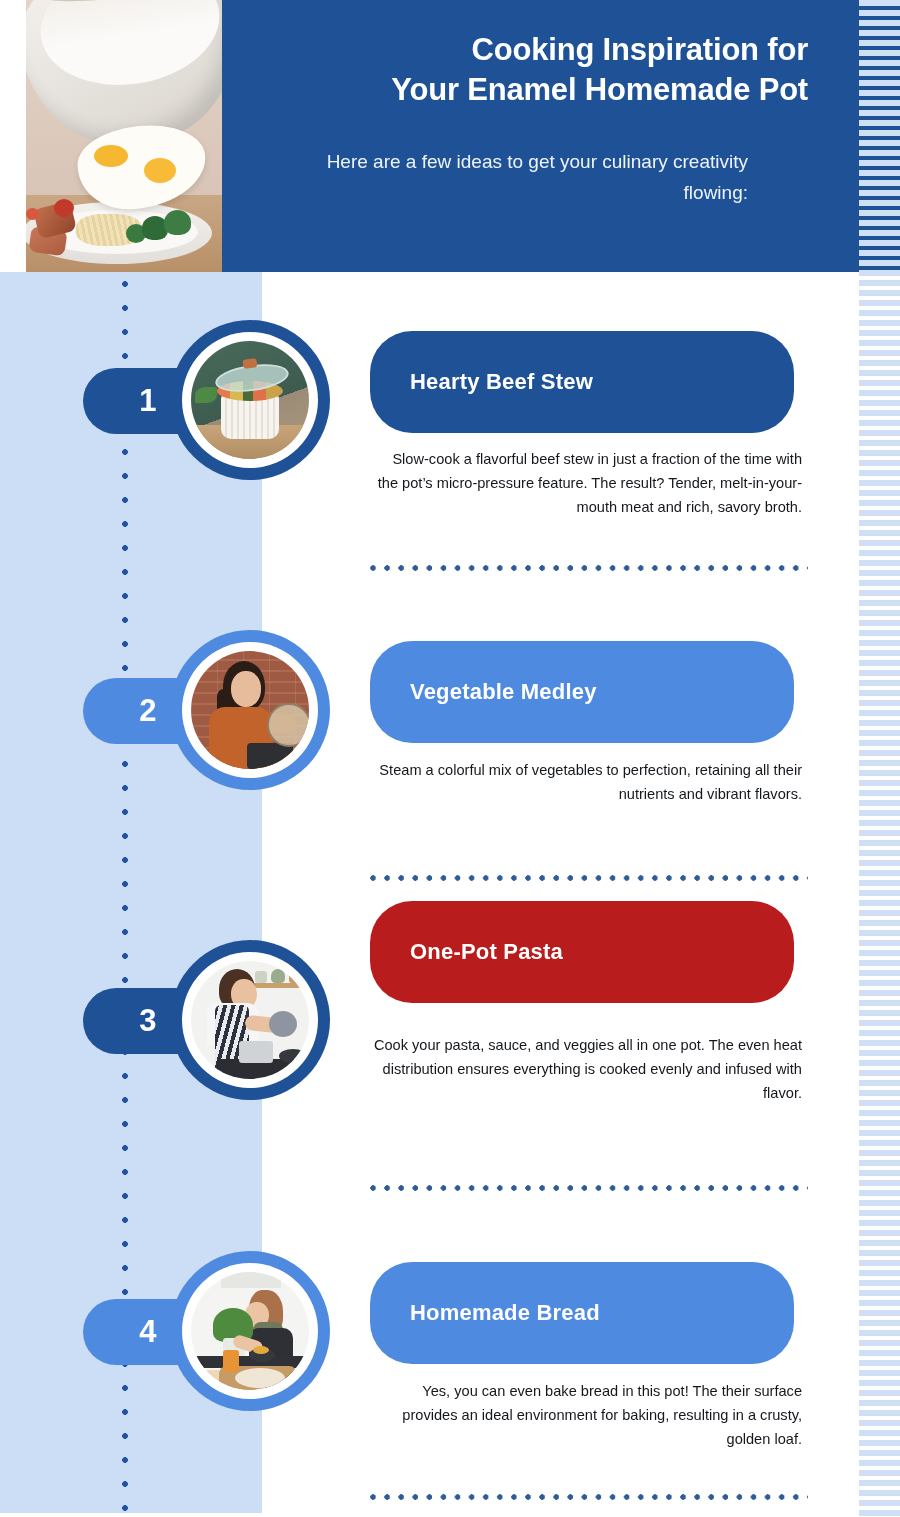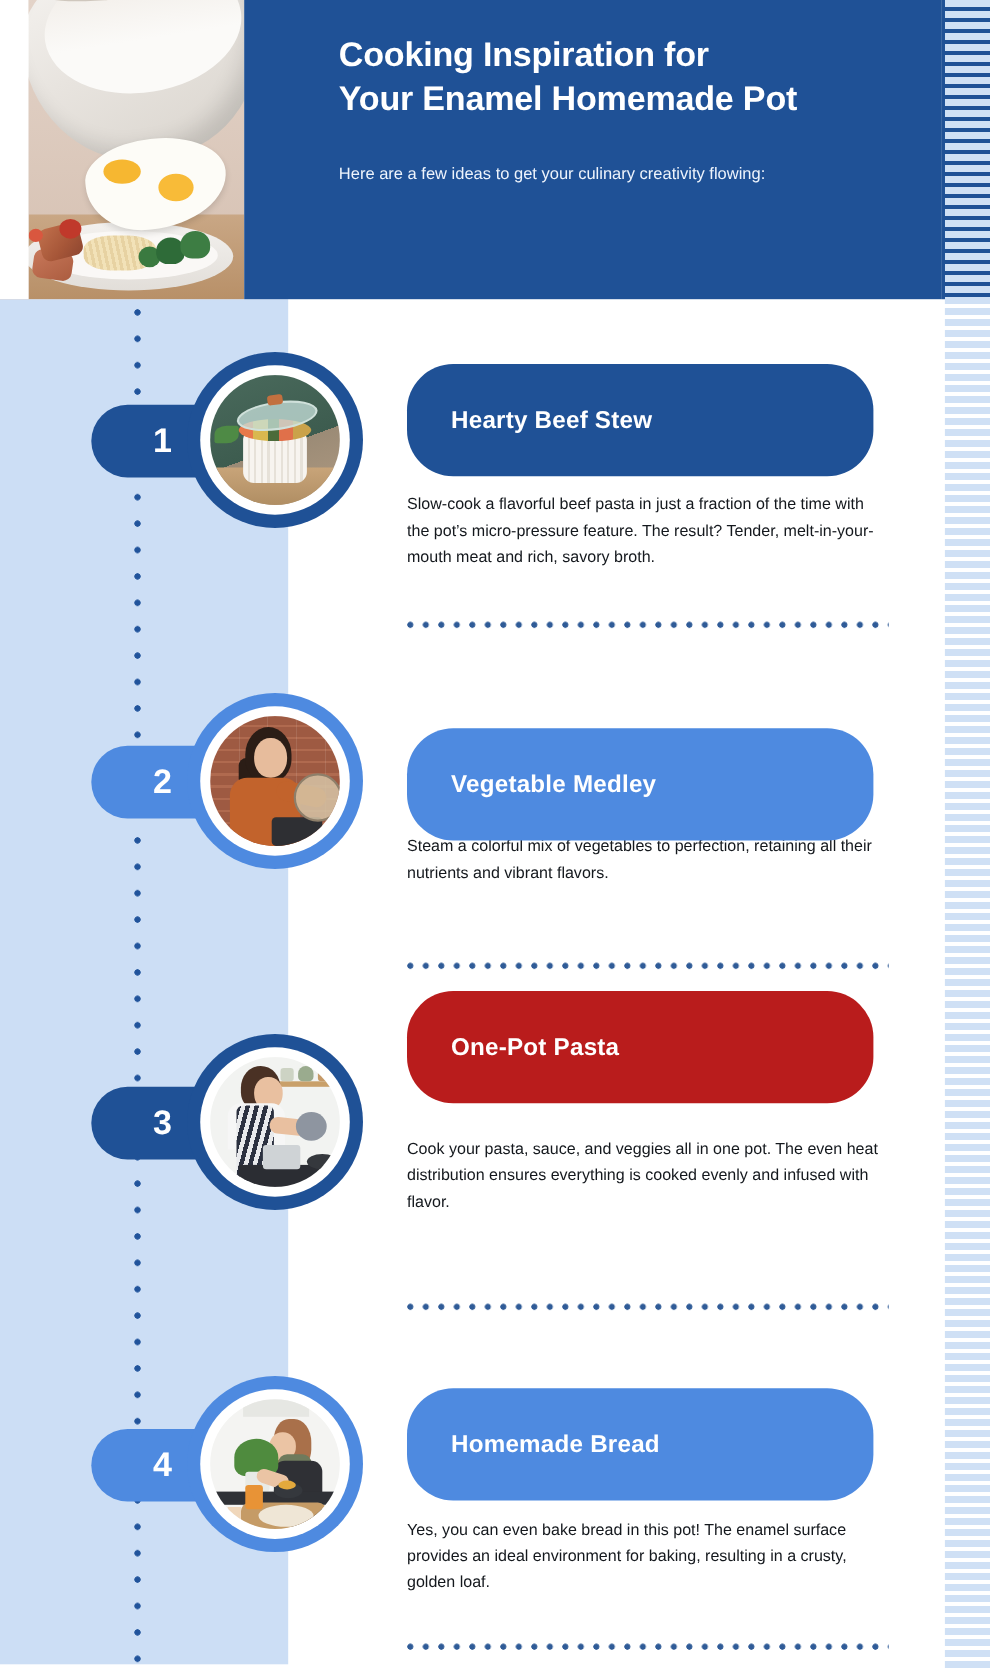--- a/index.html
+++ b/index.html
@@ -7,20 +7,21 @@
     width:900px; height:1517px;
     background:#ffffff;
     font-family:"Liberation Sans", sans-serif;
     overflow:hidden;
   }
   .page {
     position:relative;
     width:900px; height:1517px;
     background:#ffffff;
     overflow:hidden;
+    text-align:right;
   }
 
   
   .left-band {
     position:absolute; left:0; top:272px;
     width:262px; height:1241px;
     background:#ccdef5;
   }
   .left-band-dots {
     position:absolute; left:121px; top:280px;
@@ -43,21 +44,21 @@
     color:#ffffff;
     font-size:31px;
     font-weight:bold;
     line-height:1.28;
     letter-spacing:-0.2px;
   }
   .header-sub {
     position:absolute; left:86px; top:147px;
     width:440px;
     color:#eef4fc;
-    font-size:15px;
+    font-size:19px;
     line-height:1.62;
     font-weight:400;
   }
 
   
   .hero-photo {
     position:absolute; left:0; top:0;
     width:222px; height:272px;
     overflow:hidden;
     background:#c9b3a4;
@@ -385,21 +386,21 @@
               <div class="t1-food"></div>
               <div class="t1-lid"></div>
               <div class="t1-knob"></div>
           </div>
         </div>
       </div>
     </div>
     <div class="title-pill" style="top:331px; background:#1f5196;">
       <span>Hearty Beef Stew</span>
     </div>
-    <div class="desc" style="top:448px;">Slow-cook a flavorful beef pasta in just a fraction of the time with the pot’s micro-pressure feature. The result? Tender, melt-in-your-mouth meat and rich, savory broth.</div>
+    <div class="desc" style="top:448px;">Slow-cook a flavorful beef stew in just a fraction of the time with the pot’s micro-pressure feature. The result? Tender, melt-in-your-mouth meat and rich, savory broth.</div>
     <div class="dot-sep" style="top:565px;"></div>
   </div>
 
   <div class="item">
     <div class="badge-pill" style="top:678px; background:#4e8ae0;"></div>
     <div class="badge-num" style="top:678px;">2</div>
     <div class="circle-outer" style="top:630px; background:#4e8ae0;">
       <div class="circle-white">
         <div class="circle-photo">
           <div class="thumb">
@@ -409,21 +410,21 @@
               <div class="t2-hair"></div>
               <div class="t2-face"></div>
             <div class="t2-body"></div>
               <div class="t2-arm"></div>
               <div class="t2-pot"></div>
               <div class="t2-lid"></div>
           </div>
         </div>
       </div>
     </div>
-    <div class="title-pill" style="top:641px; background:#4e8ae0;margin-top:21px;">
+    <div class="title-pill" style="top:641px; background:#4e8ae0;">
       <span>Vegetable Medley</span>
     </div>
     <div class="desc" style="top:759px;">Steam a colorful mix of vegetables to perfection, retaining all their nutrients and vibrant flavors.</div>
     <div class="dot-sep" style="top:875px;"></div>
   </div>
 
   <div class="item">
     <div class="badge-pill" style="top:988px; background:#1f5196;"></div>
     <div class="badge-num" style="top:988px;">3</div>
     <div class="circle-outer" style="top:940px; background:#1f5196;">
@@ -478,17 +479,17 @@
               <div class="t4-plate"></div>
               <div class="t4-juice"></div>
               <div class="t4-glass1"></div>
           </div>
         </div>
       </div>
     </div>
     <div class="title-pill" style="top:1262px; background:#4e8ae0;">
       <span>Homemade Bread</span>
     </div>
-    <div class="desc" style="top:1380px;">Yes, you can even bake bread in this pot! The enamel surface provides an ideal environment for baking, resulting in a crusty, golden loaf.</div>
+    <div class="desc" style="top:1380px;">Yes, you can even bake bread in this pot! The their surface provides an ideal environment for baking, resulting in a crusty, golden loaf.</div>
     <div class="dot-sep" style="top:1494px;"></div>
   </div>
 
 </div>
 
 </body></html>

